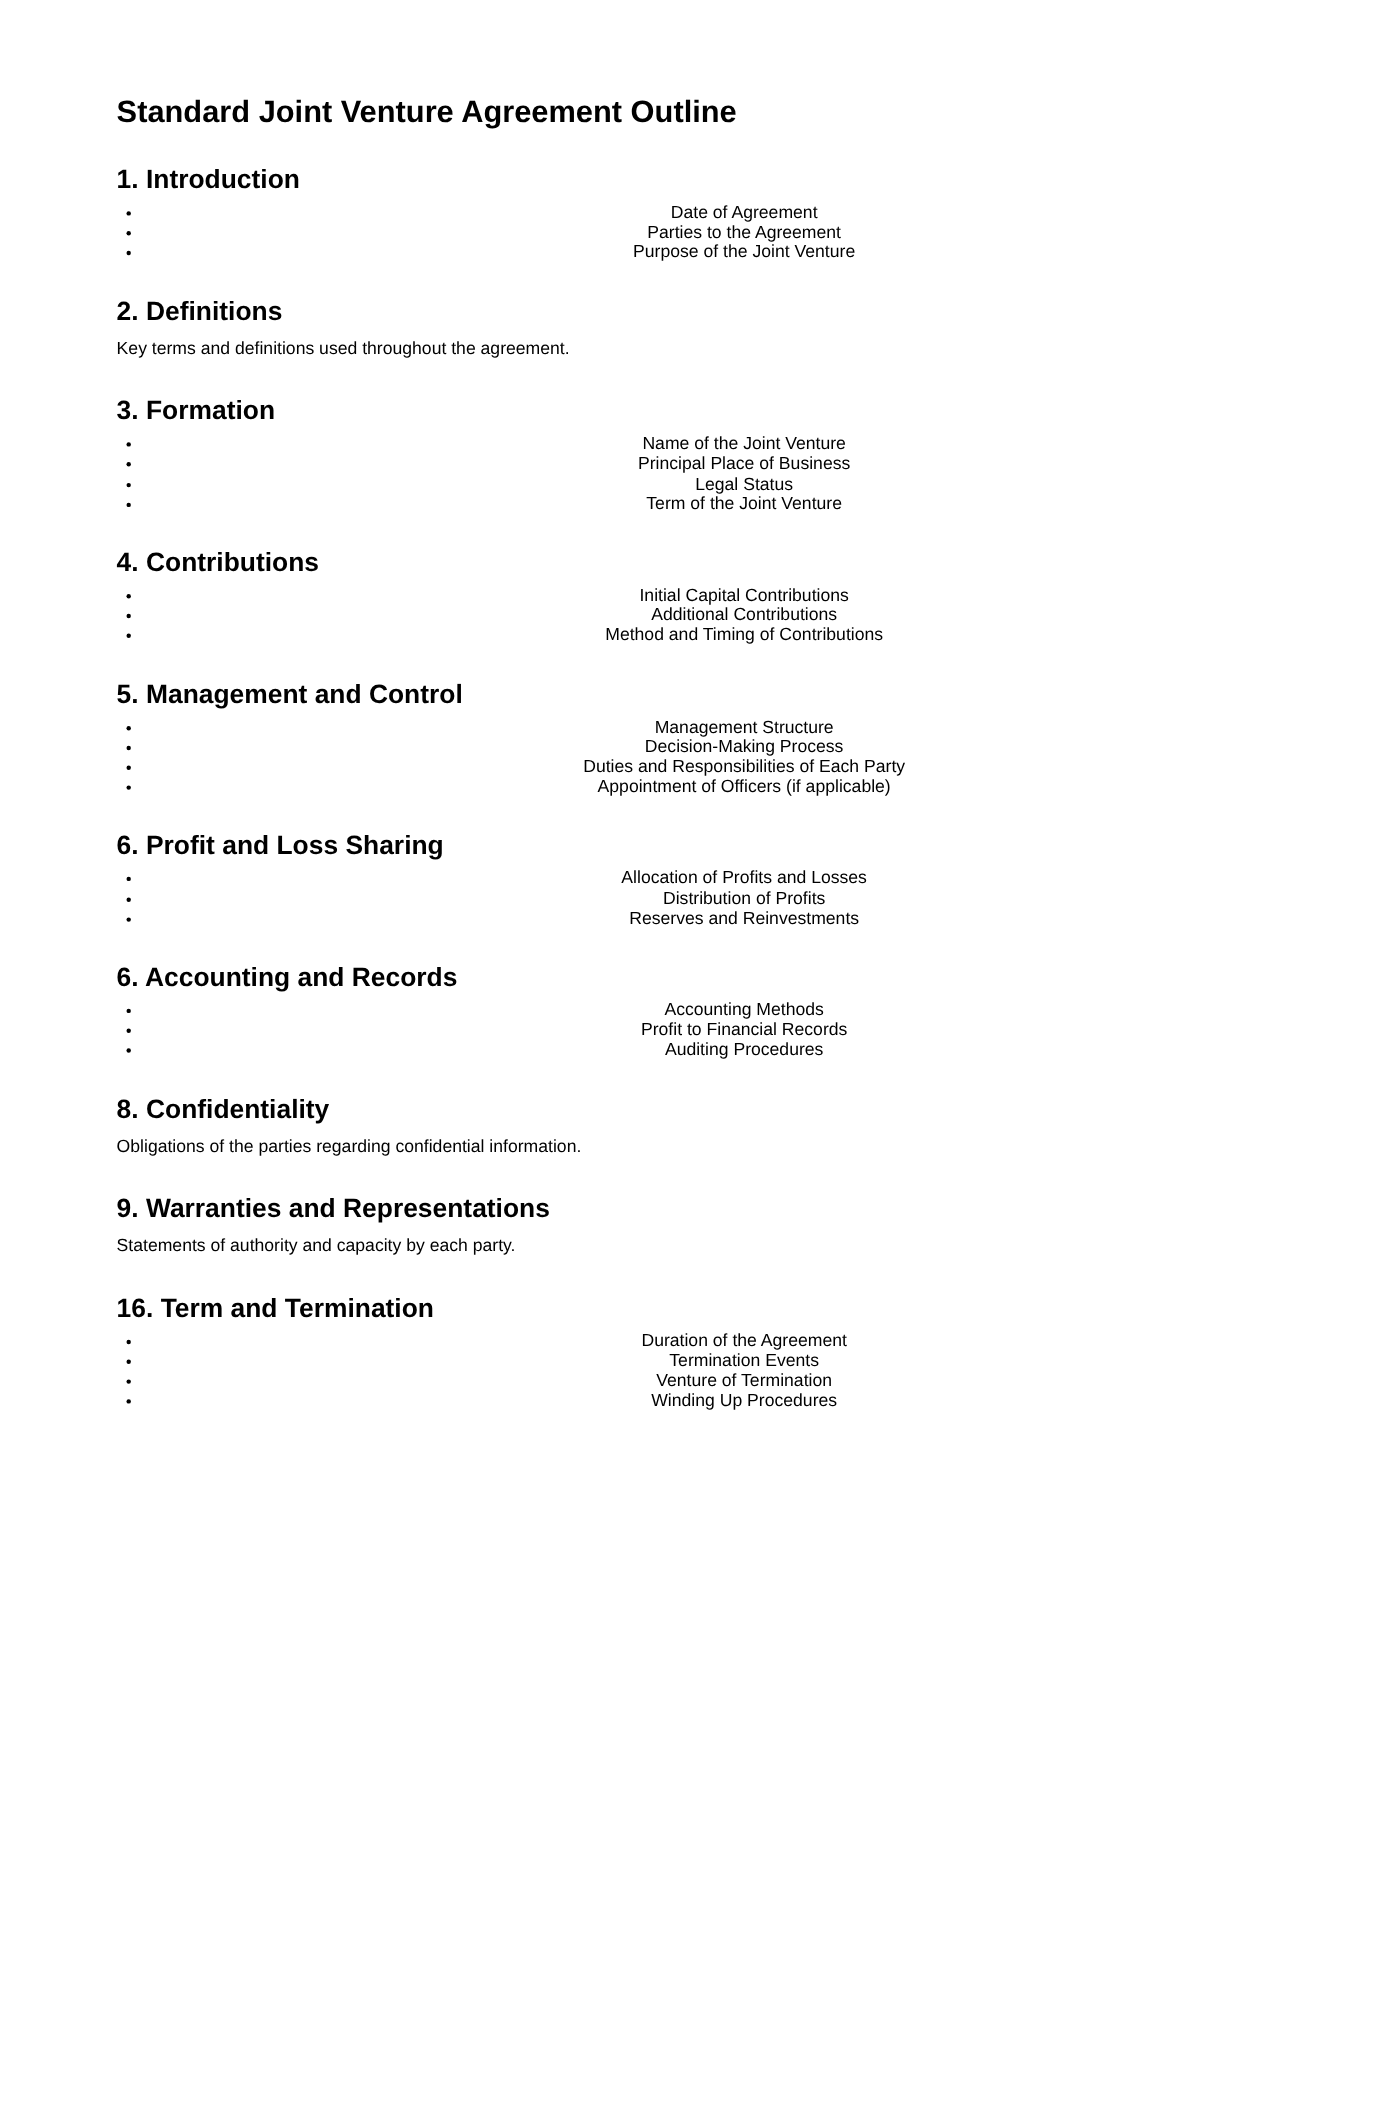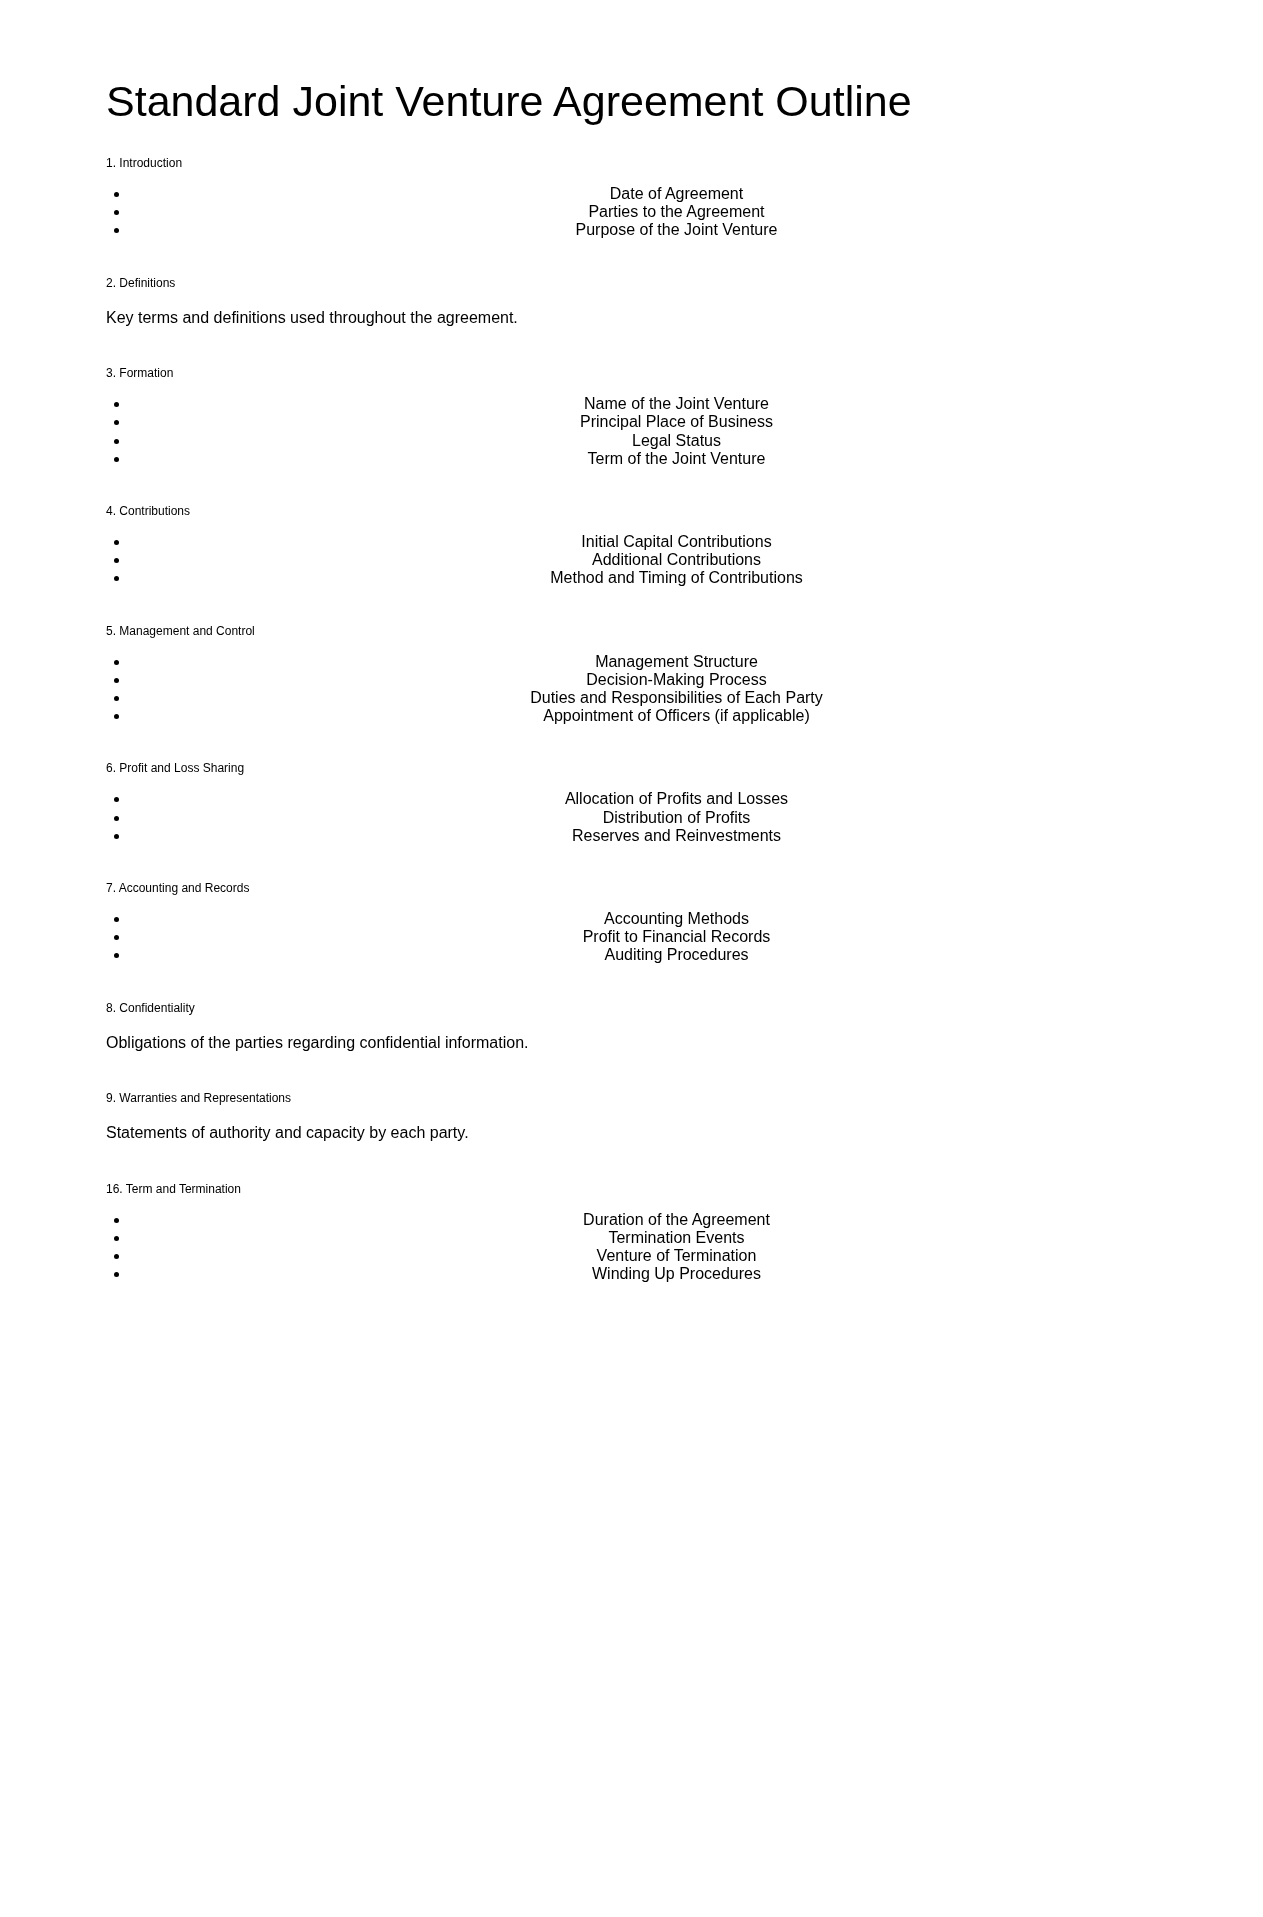--- a/index.html
+++ b/index.html
@@ -11,31 +11,31 @@
       width: 1263px;
       min-height: 1917px;
       font-family: "Liberation Sans", sans-serif;
       color: #000000;
     }
     .page {
       padding: 83px 40px 40px 106px;
       box-sizing: border-box;
     }
     h1.doc-title {
-      font-size: 43px;
-      font-weight: normal;
+      font-size: 28px;
+      font-weight: bold;
       line-height: 37px;
       margin: 0 0 32px 0;
     }
     .section {
       margin: 0 0 32px 0;
     }
     .section h2 {
-      font-size: 12px;
-      font-weight: normal;
+      font-size: 24px;
+      font-weight: bold;
       line-height: 23px;
       margin: 0 0 10px 0;
     }
     .section ul {
       margin: 0;
       padding: 0 0 0 24px;
       list-style: disc;
       text-align: center;
     }
     .section li {
@@ -100,21 +100,21 @@
   <div class="section">
     <h2>6. Profit and Loss Sharing</h2>
     <ul>
       <li>Allocation of Profits and Losses</li>
       <li>Distribution of Profits</li>
       <li>Reserves and Reinvestments</li>
     </ul>
   </div>
 
   <div class="section">
-    <h2>7. Accounting and Records</h2>
+    <h2>6. Accounting and Records</h2>
     <ul>
       <li>Accounting Methods</li>
       <li>Profit to Financial Records</li>
       <li>Auditing Procedures</li>
     </ul>
   </div>
 
   <div class="section">
     <h2>8. Confidentiality</h2>
     <p>Obligations of the parties regarding confidential information.</p>

